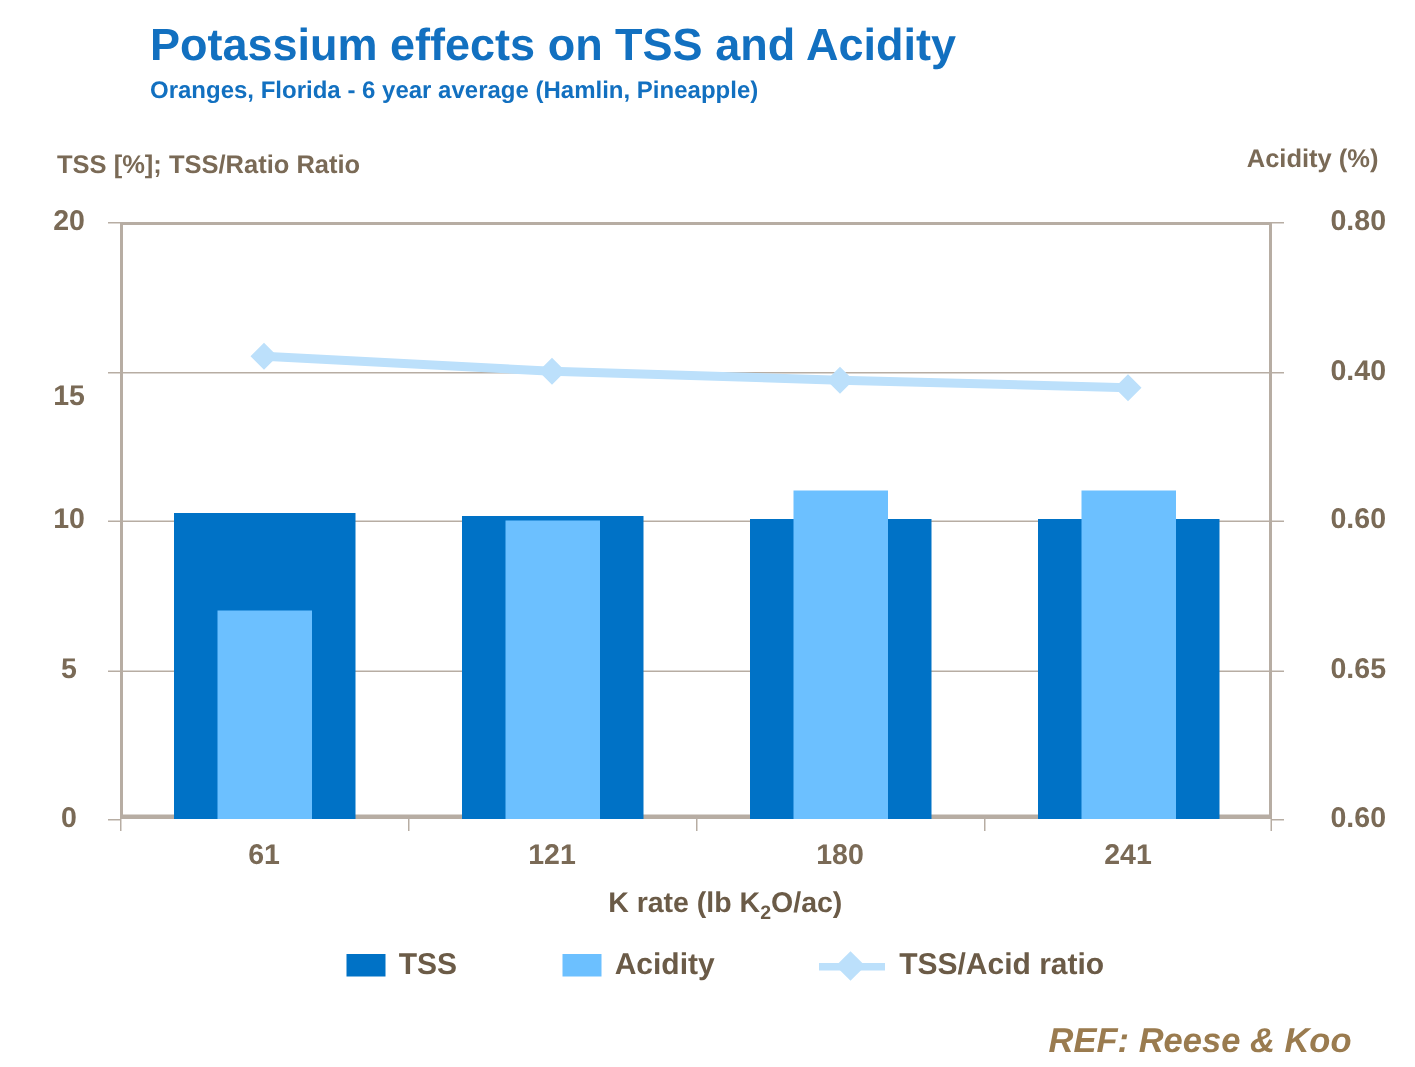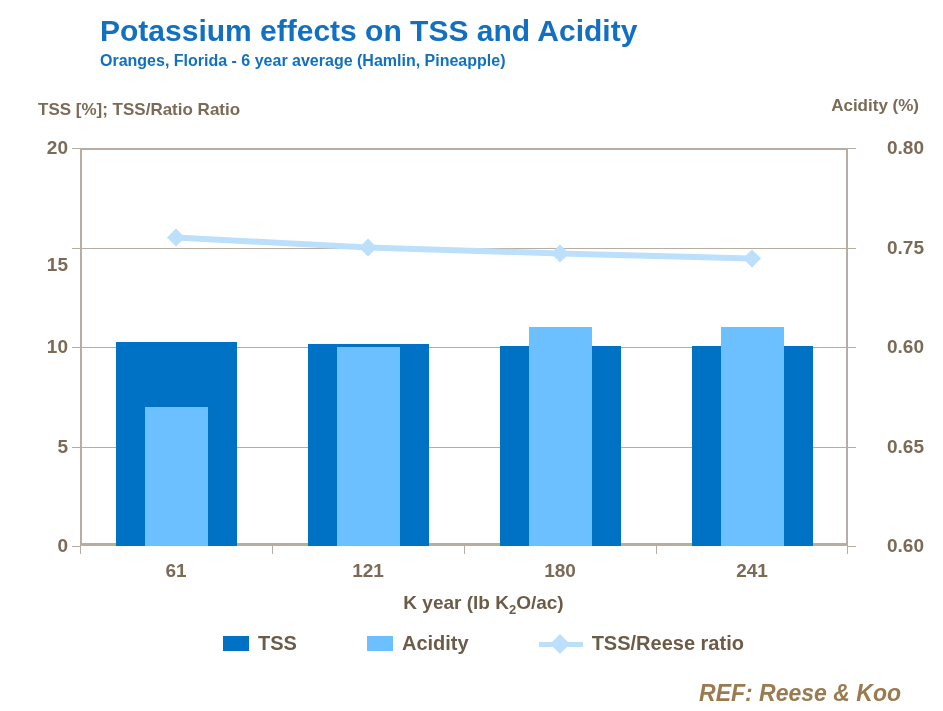--- a/index.html
+++ b/index.html
@@ -53,21 +53,21 @@
     position:absolute;top:100%;width:1px;height:8px;background:#B7ADA3;
   }
   .ytick-l{
     position:absolute;left:-8px;width:8px;height:1px;background:#B7ADA3;
   }
   .ytick-r{
     position:absolute;right:-8px;width:8px;height:1px;background:#B7ADA3;
   }
 
   .ylabel-l{
-    position:absolute;text-align:right;width:44px;
+    position:absolute;text-align:center;width:44px;
     font-size:19px;font-weight:bold;color:#7A6A56;
     transform:translateY(-50%);
   }
   .ylabel-r{
     position:absolute;text-align:right;width:62px;
     font-size:19px;font-weight:bold;color:#7A6A56;
     transform:translateY(-50%);
   }
 
   .bar{position:absolute;bottom:0;}
@@ -173,46 +173,46 @@
       <div class="ylabel-l" style="left: 12px; top: 546px;">0</div>
       <div class="ylabel-l" style="left: 12px; top: 446.5px;">5</div>
       <div class="ylabel-l" style="left: 12px; top: 347px;">10</div>
       <div class="ylabel-l" style="left: 12px; top: 247.5px; margin-top: 17px;">15</div>
       <div class="ylabel-l" style="left: 12px; top: 148px;">20</div>
     </div>
   <div id="ylabels-right">
       <div class="ylabel-r" style="left: 850px; top: 546px;">0.60</div>
       <div class="ylabel-r" style="left: 850px; top: 446.5px;">0.65</div>
       <div class="ylabel-r" style="left: 850px; top: 347px;">0.60</div>
-      <div class="ylabel-r" style="left: 850px; top: 247.5px;">0.75</div>
+      <div class="ylabel-r" style="left: 850px; top: 247.5px;">0.40</div>
       <div class="ylabel-r" style="left: 850px; top: 148px;">0.80</div>
     </div>
   <div id="xlabels">
       <div class="xcat" style="left: 164px;">61</div>
       <div class="xcat" style="left: 356px;">121</div>
       <div class="xcat" style="left: 548px;">180</div>
       <div class="xcat" style="left: 740px;">241</div>
     </div>
 
   <div class="xaxis-title">
-    <span>K year (lb K</span><sub>2</sub><span>O/ac)</span>
+    <span>K rate (lb K</span><sub>2</sub><span>O/ac)</span>
   </div>
 
   <div id="legend">
     <div class="legend-item">
       <span class="swatch tss"></span>
       <span class="legend-label">TSS</span>
     </div>
     <div class="legend-item">
       <span class="swatch acid"></span>
       <span class="legend-label">Acidity</span>
     </div>
     <div class="legend-item">
       <span class="swatch-line">
         <span class="ln"></span>
           <span class="dia"></span>
       </span>
-      <span class="legend-label">TSS/Reese ratio</span>
+      <span class="legend-label">TSS/Acid ratio</span>
     </div>
   </div>
 
   <div class="ref">REF: Reese &amp; Koo</div>
 </div>
 
 </body></html>

